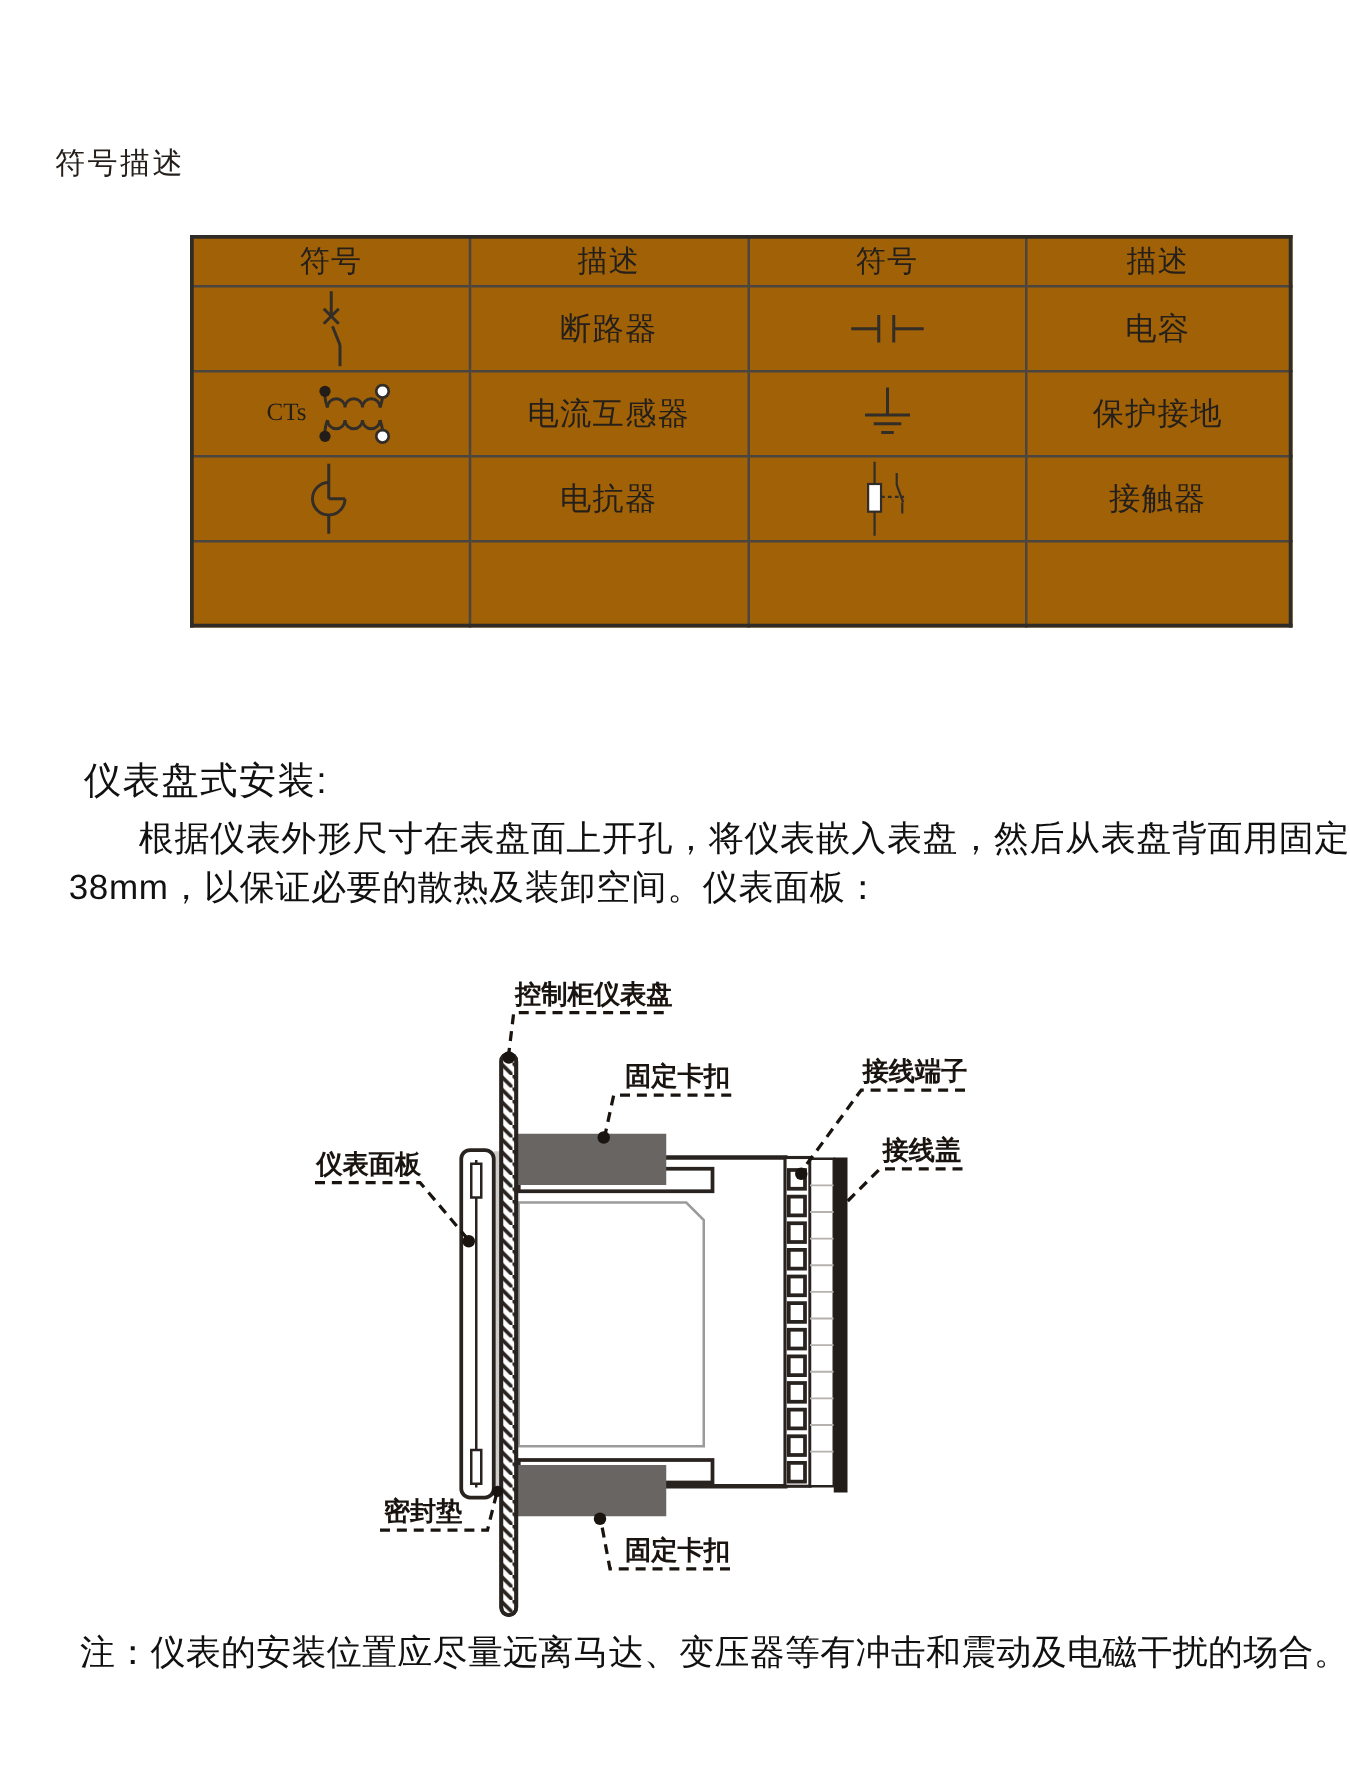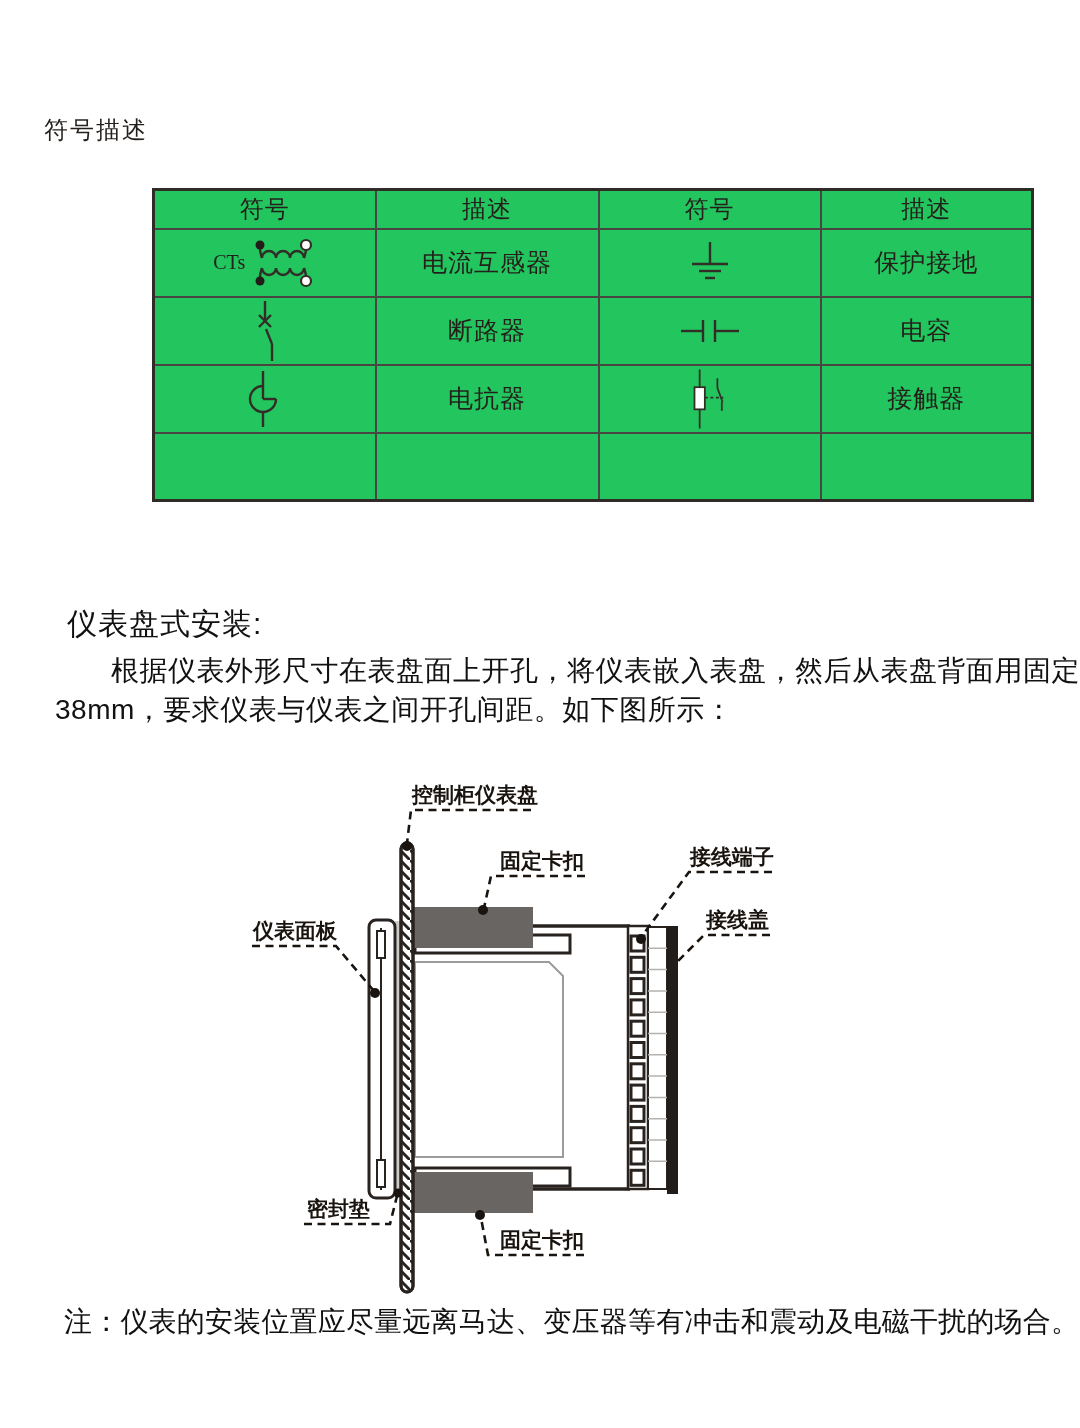--- a/index.html
+++ b/index.html
@@ -11,21 +11,21 @@
   
   .doc-title {
     position:absolute; left:44px; top:114px;
     font-family:"Liberation Serif", serif; font-size:24px; letter-spacing:2px; color:#241f1b;
     white-space:nowrap;
   }
   
   .sym-table {
     position:absolute; left:152px; top:188px;
     border-collapse:collapse; table-layout:fixed; width:879px;
-    background:#22c55e;
+    background:#a16207;
   }
   .sym-table td, .sym-table th {
     border:2px solid #4a4541; text-align:center; vertical-align:middle;
     font-family:"Liberation Serif", serif; color:#241f1b; font-weight:normal;
   }
   .sym-table { border:3px solid #2f2b27; }
   .sym-table tr.hdr th { height:39px; font-size:24px; letter-spacing:1px; }
   .sym-table tr.r { height:68px; }
   .sym-table td.desc { font-size:25px; letter-spacing:1px; }
   .sym-cell-inner { display:flex; align-items:center; justify-content:center; gap:7px; }
@@ -75,20 +75,45 @@
     <tbody>
         <tr class="hdr">
       <th>符号</th>
       <th>描述</th>
       <th>符号</th>
       <th>描述</th>
     </tr>
     <tr class="r">
       <td>
         <div class="sym-cell-inner">
+          <svg class="symsvg" width="30" height="62" viewBox="0 0 30 62">
+            <path d="M15,1 V21"></path>
+            <path d="M9,15 L21,27"></path>
+            <path d="M21,15 L9,27"></path>
+            <path d="M16,29 L22,44"></path>
+            <path d="M22,44 V61"></path>
+          </svg>
+        </div>
+      </td>
+      <td class="desc">断路器</td>
+      <td>
+        <div class="sym-cell-inner">
+          <svg class="symsvg" width="60" height="26" viewBox="0 0 60 26">
+            <path d="M1,13 H23"></path>
+            <path d="M23,2 V24"></path>
+            <path d="M35,2 V24"></path>
+            <path d="M35,13 H59"></path>
+          </svg>
+        </div>
+      </td>
+      <td class="desc">电容</td>
+    </tr>
+    <tr class="r">
+      <td>
+        <div class="sym-cell-inner">
           <span class="cts-label">CTs</span>
           <svg class="symsvg" width="64" height="56" viewBox="0 0 64 56">
             <path d="M10,23 a7,7 0 1 1 14,0 a7,7 0 1 1 14,0 a7,7 0 1 1 14,0"></path>
             <path d="M10,23 Q8,17 8,14"></path>
             <path d="M52,23 Q54,17 54,14"></path>
             <circle cx="8" cy="10" r="4.5" fill="#231d19" stroke="none"></circle>
             <circle cx="54" cy="10" r="5" fill="#ffffff" stroke="#332d28" stroke-width="2.2"></circle>
             <path d="M10,33 a7,7 0 1 0 14,0 a7,7 0 1 0 14,0 a7,7 0 1 0 14,0"></path>
             <path d="M10,33 Q8,39 8,42"></path>
             <path d="M52,33 Q54,39 54,42"></path>
@@ -106,45 +131,20 @@
             <path d="M13,32 H35"></path>
             <path d="M19,39 H29"></path>
           </svg>
         </div>
       </td>
       <td class="desc">保护接地</td>
     </tr>
     <tr class="r">
       <td>
         <div class="sym-cell-inner">
-          <svg class="symsvg" width="30" height="62" viewBox="0 0 30 62">
-            <path d="M15,1 V21"></path>
-            <path d="M9,15 L21,27"></path>
-            <path d="M21,15 L9,27"></path>
-            <path d="M16,29 L22,44"></path>
-            <path d="M22,44 V61"></path>
-          </svg>
-        </div>
-      </td>
-      <td class="desc">断路器</td>
-      <td>
-        <div class="sym-cell-inner">
-          <svg class="symsvg" width="60" height="26" viewBox="0 0 60 26">
-            <path d="M1,13 H23"></path>
-            <path d="M23,2 V24"></path>
-            <path d="M35,2 V24"></path>
-            <path d="M35,13 H59"></path>
-          </svg>
-        </div>
-      </td>
-      <td class="desc">电容</td>
-    </tr>
-    <tr class="r">
-      <td>
-        <div class="sym-cell-inner">
           <svg class="symsvg" width="36" height="58" viewBox="0 0 36 58">
             <path d="M16,16 A13,13 0 1 0 29,29"></path>
             <path d="M16,1 V29"></path>
             <path d="M16,29 H29"></path>
             <path d="M16,42 V57"></path>
           </svg>
         </div>
       </td>
       <td class="desc">电抗器</td>
       <td>
@@ -168,21 +168,21 @@
       <td></td>
       <td class="desc"></td>
     </tr>
   </tbody>
     </table>
 
   <div class="sec-heading">仪表盘式安装:</div>
 
   <div class="para">
     <div class="para-line indent">根据仪表外形尺寸在表盘面上开孔，将仪表嵌入表盘，然后从表盘背面用固定卡</div>
-    <div class="para-line">38mm，要求仪表与仪表之间开孔间距。如下图所示：</div>
+    <div class="para-line">38mm，以保证必要的散热及装卸空间。仪表面板：</div>
   </div>
 
   <svg class="diagram" width="560" height="530" viewBox="240 778 560 530">
     <defs>
       <pattern id="hatch" patternUnits="userSpaceOnUse" width="10" height="10">
         <path d="M-2,-2 L12,12" stroke="#2a2421" stroke-width="3" fill="none"></path>
       </pattern>
     </defs>
 
     <g>

